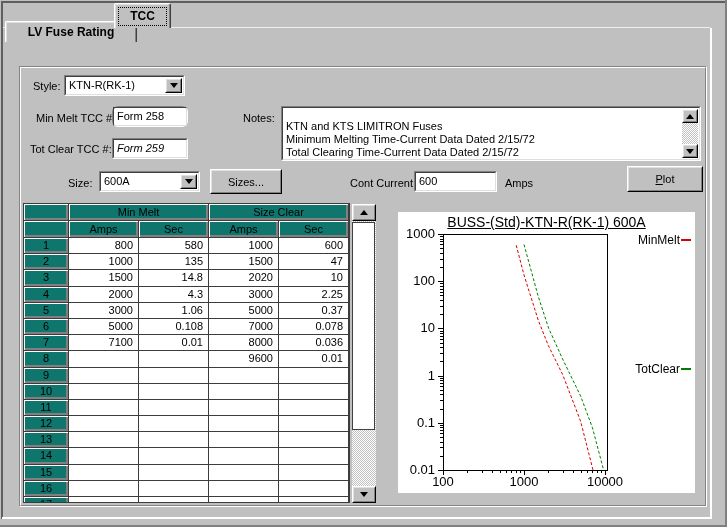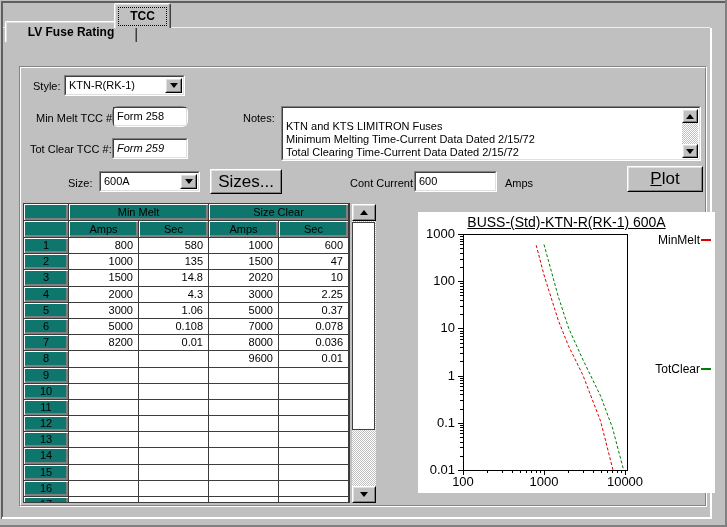--- a/index.html
+++ b/index.html
@@ -25,34 +25,34 @@
        border-bottom:none;border-radius:2px 2px 0 0;box-shadow:inset -1px 0 0 #808080,inset 1px 1px 0 #dfdfdf;
        display:flex;align-items:center;justify-content:center;
        font-weight:bold;font-size:12px;box-sizing:border-box;}
   .tab .focusrect{position:absolute;inset:3px 3px 2px 3px;border:1px dotted #000;pointer-events:none;}
   
   .lbl{position:absolute;white-space:nowrap;}
   .fieldtxt{position:absolute;left:4px;top:3px;line-height:13px;white-space:nowrap;}
   .combo-btn{display:flex;align-items:center;justify-content:center;}
   .tri-down{width:0;height:0;border-left:4px solid transparent;border-right:4px solid transparent;border-top:5px solid #000;}
   .tri-up{width:0;height:0;border-left:4px solid transparent;border-right:4px solid transparent;border-bottom:5px solid #000;}
-  .btn{display:flex;align-items:center;justify-content:center;font-size:17px;}
+  .btn{display:flex;align-items:center;justify-content:center;font-size:11px;}
   
   #grid{position:absolute;left:23px;top:203px;width:327px;height:300px;overflow:hidden;
         background:#fff;border:1px solid #3c3c3c;box-sizing:border-box;}
   .trow{display:flex;}
   .tc{box-sizing:border-box;border-right:1px solid #3c3c3c;border-bottom:1px solid #3c3c3c;overflow:hidden;white-space:nowrap;}
   .hdrc{background:#0f766e;box-shadow:inset 1px 1px 0 #fff,inset -2px -2px 0 #808080;
         text-align:center;}
   .h17{height:17px;line-height:16px;}
   .h16{height:16.2px;line-height:15px;}
   .datac{background:#fff;text-align:right;padding-right:5px;}
   .c45{width:45px;} .c70{width:70px;} .c140{width:140px;}
   
-  #chart-panel{position:absolute;left:418px;top:212px;width:297px;height:281px;background:#fff;}
+  #chart-panel{position:absolute;left:398px;top:212px;width:297px;height:281px;background:#fff;}
   #chart-title{position:absolute;left:0;top:2px;width:100%;text-align:center;font-size:14px;text-decoration:underline;white-space:nowrap;}
   .legend-entry{position:absolute;right:4px;font-size:12px;white-space:nowrap;display:flex;align-items:center;justify-content:center;}
   .legend-dash{display:inline-block;width:10px;height:2px;margin-left:1px;}
   svg text{font-family:"Liberation Sans",sans-serif;}
 </style>
 </head>
 <body>
 
 <div id="app">
 
@@ -178,21 +178,21 @@
         </div>
         <div class="trow">
           <div class="tc hdrc h16 c45">6</div>
           <div class="tc datac h16 c70">5000</div>
           <div class="tc datac h16 c70">0.108</div>
           <div class="tc datac h16 c70">7000</div>
           <div class="tc datac h16 c70">0.078</div>
         </div>
         <div class="trow">
           <div class="tc hdrc h16 c45">7</div>
-          <div class="tc datac h16 c70">8200</div>
+          <div class="tc datac h16 c70">7100</div>
           <div class="tc datac h16 c70">0.01</div>
           <div class="tc datac h16 c70">8000</div>
           <div class="tc datac h16 c70">0.036</div>
         </div>
         <div class="trow">
           <div class="tc hdrc h16 c45">8</div>
           <div class="tc datac h16 c70"></div>
           <div class="tc datac h16 c70"></div>
           <div class="tc datac h16 c70">9600</div>
           <div class="tc datac h16 c70">0.01</div>

